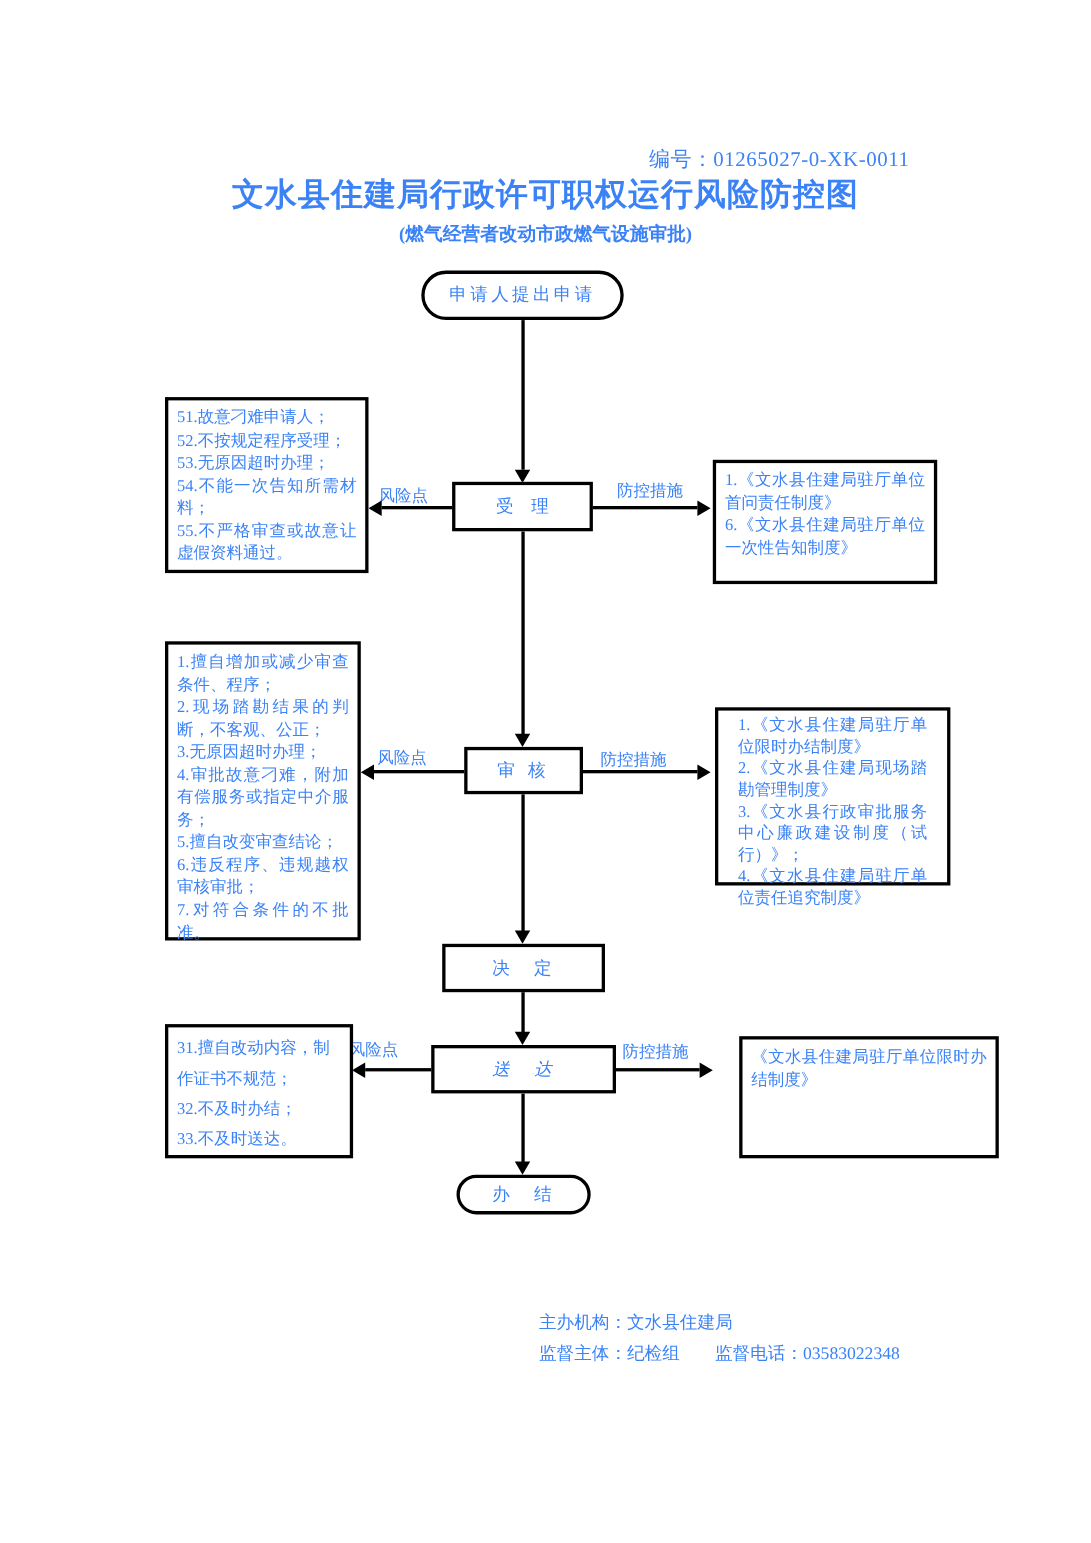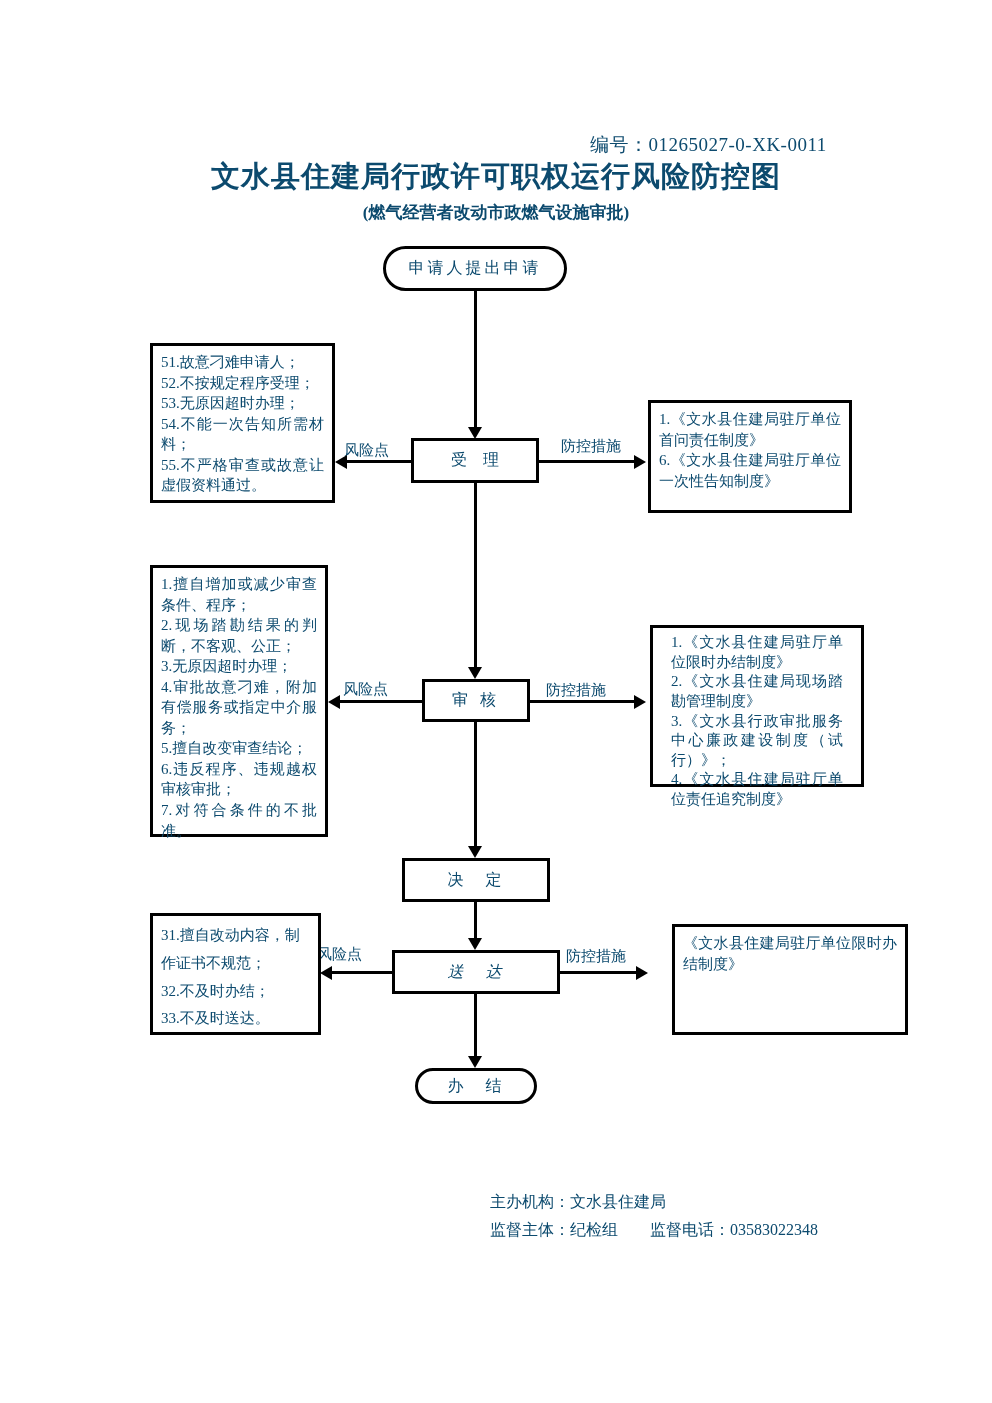--- a/index.html
+++ b/index.html
@@ -1,26 +1,26 @@
 <!DOCTYPE html>
 <html><head>
 <meta charset="utf-8">
 <style>
   html,body{margin:0;padding:0;background:#888;}
   #page{position:relative;width:992px;height:1403px;background:#ffffff;margin:0 auto;
-        font-family:"Liberation Serif","DejaVu Serif",serif;color:#0c4a6e;overflow:hidden;}
+        font-family:"Liberation Serif","DejaVu Serif",serif;color:#3b82f6;overflow:hidden;}
   .abs{position:absolute;}
   .doc-number{font-size:19px;letter-spacing:0.5px;}
   .title{left:0;right:0;top:157px;text-align:center;font-size:29px;font-weight:bold;letter-spacing:1px;}
   .subtitle{left:0;right:0;top:201px;text-align:center;font-size:17px;font-weight:bold;}
   .node{border:3px solid #000;background:#fff;display:flex;align-items:center;justify-content:center;
         font-size:16px;box-sizing:border-box;}
   .pill{border-radius:26px;}
   .textbox{border:3px solid #000;background:#fff;font-size:15px;padding:6px 8px;box-sizing:border-box;
-           white-space:pre-line;text-align:justify;line-height:1.37;}
+           white-space:pre-line;text-align:justify;line-height:1.37;margin-top:18px;}
   .lh-tight{line-height:1.31;}
   .lh-wide{line-height:1.85;}
   .flow-label{font-size:15px;}
   .vline{width:3px;background:#000;}
   .hline{height:3px;background:#000;}
   .arrow-down{width:0;height:0;border-left:7px solid transparent;border-right:7px solid transparent;
               border-top:12px solid #000;}
   .arrow-left{width:0;height:0;border-top:7px solid transparent;border-bottom:7px solid transparent;
               border-right:12px solid #000;}
   .arrow-right{width:0;height:0;border-top:7px solid transparent;border-bottom:7px solid transparent;

